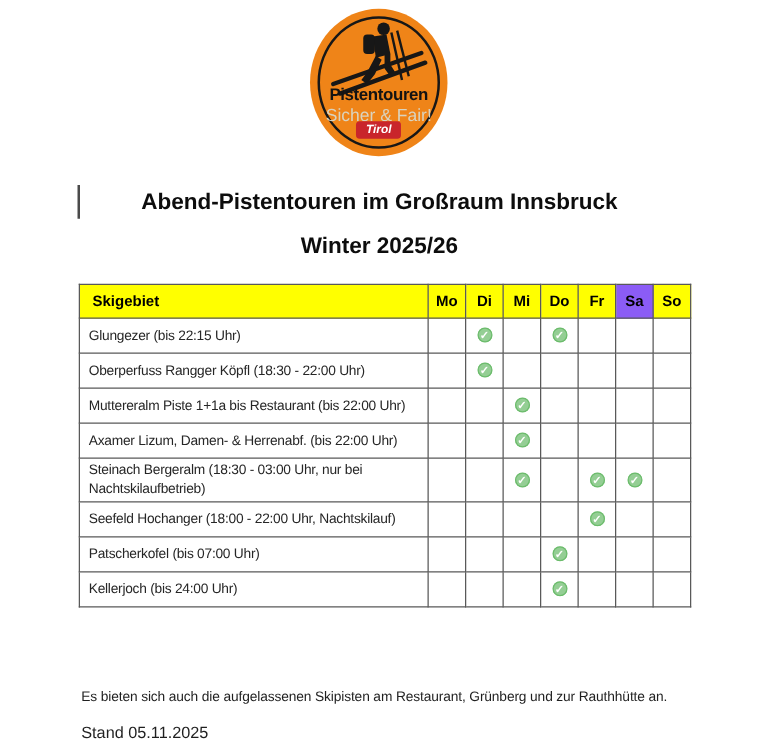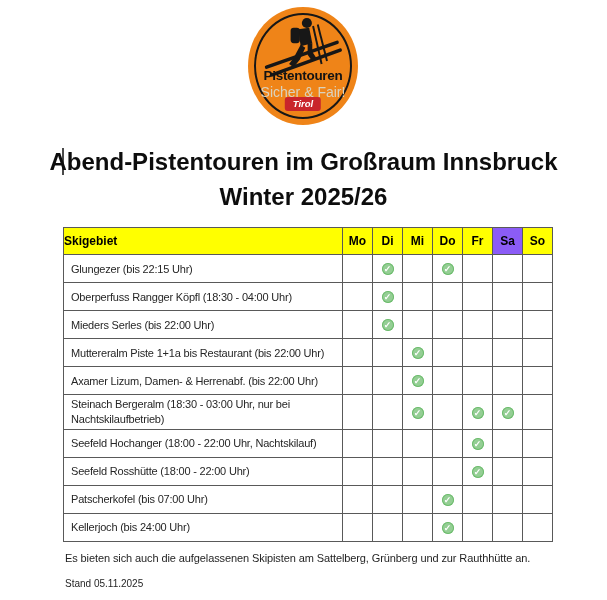--- a/index.html
+++ b/index.html
@@ -16,43 +16,43 @@
                 font-size:13.5px; font-weight:bold; color:#131313; letter-spacing:-0.3px; }
   .logo-sub { position:absolute; top:77px; left:0; width:100%; text-align:center;
               font-size:14px; color:#DAD3BE; }
   .logo-badge { position:absolute; top:90px; left:50%; transform:translateX(-50%);
                 background:#C9252B; color:#ffffff; font-size:9.5px; font-weight:bold;
                 font-style:italic; padding:1px 8px 2px 8px; border-radius:3px; }
 
   
   .caret { position:absolute; left:62px; top:148px; width:2px; height:27px; background:#4a4a4a; }
   .doc-title { position:absolute; top:144px; left:0; width:607px; text-align:center;
-               font-weight:bold; color:#0d0d0d; font-size:24px; line-height:35px; }
+               font-weight:bold; color:#0d0d0d; font-size:18px; line-height:35px; }
 
   
   table.sched { position:absolute; left:63px; top:227px; width:489px;
                 border-collapse:collapse; table-layout:fixed; }
   .sched th, .sched td { border:1px solid #595959; }
   .sched thead tr { height:27px; }
   .sched thead th { font-size:12px; font-weight:bold; color:#000; }
-  th.area-h { width:279px; text-align:left; padding-left:0; }
+  th.area-h { width:279px; text-align:left; padding-left:10px; }
   th.day-h { width:30px; text-align:center; }
   .sched tbody tr { height:28px;margin-left:20px; }
   td.area-cell { font-size:11px; letter-spacing:-0.2px; color:#262626;
                  padding:2px 3px 2px 7px; white-space:nowrap; overflow:hidden; }
   tr.wrap td.area-cell { white-space:normal; line-height:1.35; }
   td.day-cell { text-align:center; vertical-align:middle; }
   .check { display:inline-block; width:12px; height:12px; border-radius:50%;
            background:#94CE94; box-shadow:inset 0 0 0 1px #6CBC6C;
            color:#ffffff; font-size:9px; line-height:12px; font-weight:bold;
            text-align:center; vertical-align:middle; }
 
   
   .note  { position:absolute; left:65px; top:552px; font-size:11px; color:#1f1f1f; letter-spacing:-0.1px; }
-  .stand { position:absolute; left:65px; top:578px; font-size:10px; color:#1f1f1f; }
+  .stand { position:absolute; left:65px; top:578px; font-size:13px; color:#1f1f1f; }
 </style>
 </head>
 <body>
 
 <div class="logo" style="background: rgb(239, 132, 24);">
   <div class="logo-ring"></div>
   <svg class="skier" viewBox="0 0 100 80">
     <g fill="#171717">
       <circle cx="55" cy="9" r="6.5"></circle>
       <path d="M44 17 L58 15 L62 35 L47 39 Z"></path>
@@ -98,31 +98,21 @@
         <td class="area-cell">Glungezer (bis 22:15 Uhr)</td>
         <td class="day-cell"></td>
         <td class="day-cell"><span class="check" style="background: rgb(148, 206, 148); box-shadow: rgb(108, 188, 108) 0px 0px 0px 1px inset;">✓</span></td>
         <td class="day-cell"></td>
         <td class="day-cell"><span class="check" style="background: rgb(148, 206, 148); box-shadow: rgb(108, 188, 108) 0px 0px 0px 1px inset;">✓</span></td>
         <td class="day-cell"></td>
         <td class="day-cell"></td>
         <td class="day-cell"></td>
       </tr>
       <tr>
-        <td class="area-cell">Oberperfuss Rangger Köpfl (18:30 - 04:00 Uhr)</td>
-        <td class="day-cell"></td>
-        <td class="day-cell"><span class="check" style="background: rgb(148, 206, 148); box-shadow: rgb(108, 188, 108) 0px 0px 0px 1px inset;">✓</span></td>
-        <td class="day-cell"></td>
-        <td class="day-cell"></td>
-        <td class="day-cell"></td>
-        <td class="day-cell"></td>
-        <td class="day-cell"></td>
-      </tr>
-      <tr>
-        <td class="area-cell">Mieders Serles (bis 22:00 Uhr)</td>
+        <td class="area-cell">Oberperfuss Rangger Köpfl (18:30 - 22:00 Uhr)</td>
         <td class="day-cell"></td>
         <td class="day-cell"><span class="check" style="background: rgb(148, 206, 148); box-shadow: rgb(108, 188, 108) 0px 0px 0px 1px inset;">✓</span></td>
         <td class="day-cell"></td>
         <td class="day-cell"></td>
         <td class="day-cell"></td>
         <td class="day-cell"></td>
         <td class="day-cell"></td>
       </tr>
       <tr>
         <td class="area-cell">Muttereralm Piste 1+1a bis Restaurant (bis 22:00 Uhr)</td>
@@ -158,30 +148,20 @@
         <td class="area-cell">Seefeld Hochanger (18:00 - 22:00 Uhr, Nachtskilauf)</td>
         <td class="day-cell"></td>
         <td class="day-cell"></td>
         <td class="day-cell"></td>
         <td class="day-cell"></td>
         <td class="day-cell"><span class="check" style="background: rgb(148, 206, 148); box-shadow: rgb(108, 188, 108) 0px 0px 0px 1px inset;">✓</span></td>
         <td class="day-cell"></td>
         <td class="day-cell"></td>
       </tr>
       <tr>
-        <td class="area-cell">Seefeld Rosshütte (18:00 - 22:00 Uhr)</td>
-        <td class="day-cell"></td>
-        <td class="day-cell"></td>
-        <td class="day-cell"></td>
-        <td class="day-cell"></td>
-        <td class="day-cell"><span class="check" style="background: rgb(148, 206, 148); box-shadow: rgb(108, 188, 108) 0px 0px 0px 1px inset;">✓</span></td>
-        <td class="day-cell"></td>
-        <td class="day-cell"></td>
-      </tr>
-      <tr>
         <td class="area-cell">Patscherkofel (bis 07:00 Uhr)</td>
         <td class="day-cell"></td>
         <td class="day-cell"></td>
         <td class="day-cell"></td>
         <td class="day-cell"><span class="check" style="background: rgb(148, 206, 148); box-shadow: rgb(108, 188, 108) 0px 0px 0px 1px inset;">✓</span></td>
         <td class="day-cell"></td>
         <td class="day-cell"></td>
         <td class="day-cell"></td>
       </tr>
       <tr>
@@ -190,14 +170,14 @@
         <td class="day-cell"></td>
         <td class="day-cell"></td>
         <td class="day-cell"><span class="check" style="background: rgb(148, 206, 148); box-shadow: rgb(108, 188, 108) 0px 0px 0px 1px inset;">✓</span></td>
         <td class="day-cell"></td>
         <td class="day-cell"></td>
         <td class="day-cell"></td>
       </tr>
     </tbody>
 </table>
 
-<div class="note">Es bieten sich auch die aufgelassenen Skipisten am Sattelberg, Grünberg und zur Rauthhütte an.</div>
+<div class="note">Es bieten sich auch die aufgelassenen Skipisten am Restaurant, Grünberg und zur Rauthhütte an.</div>
 <div class="stand">Stand 05.11.2025</div>
 
 </body></html>

